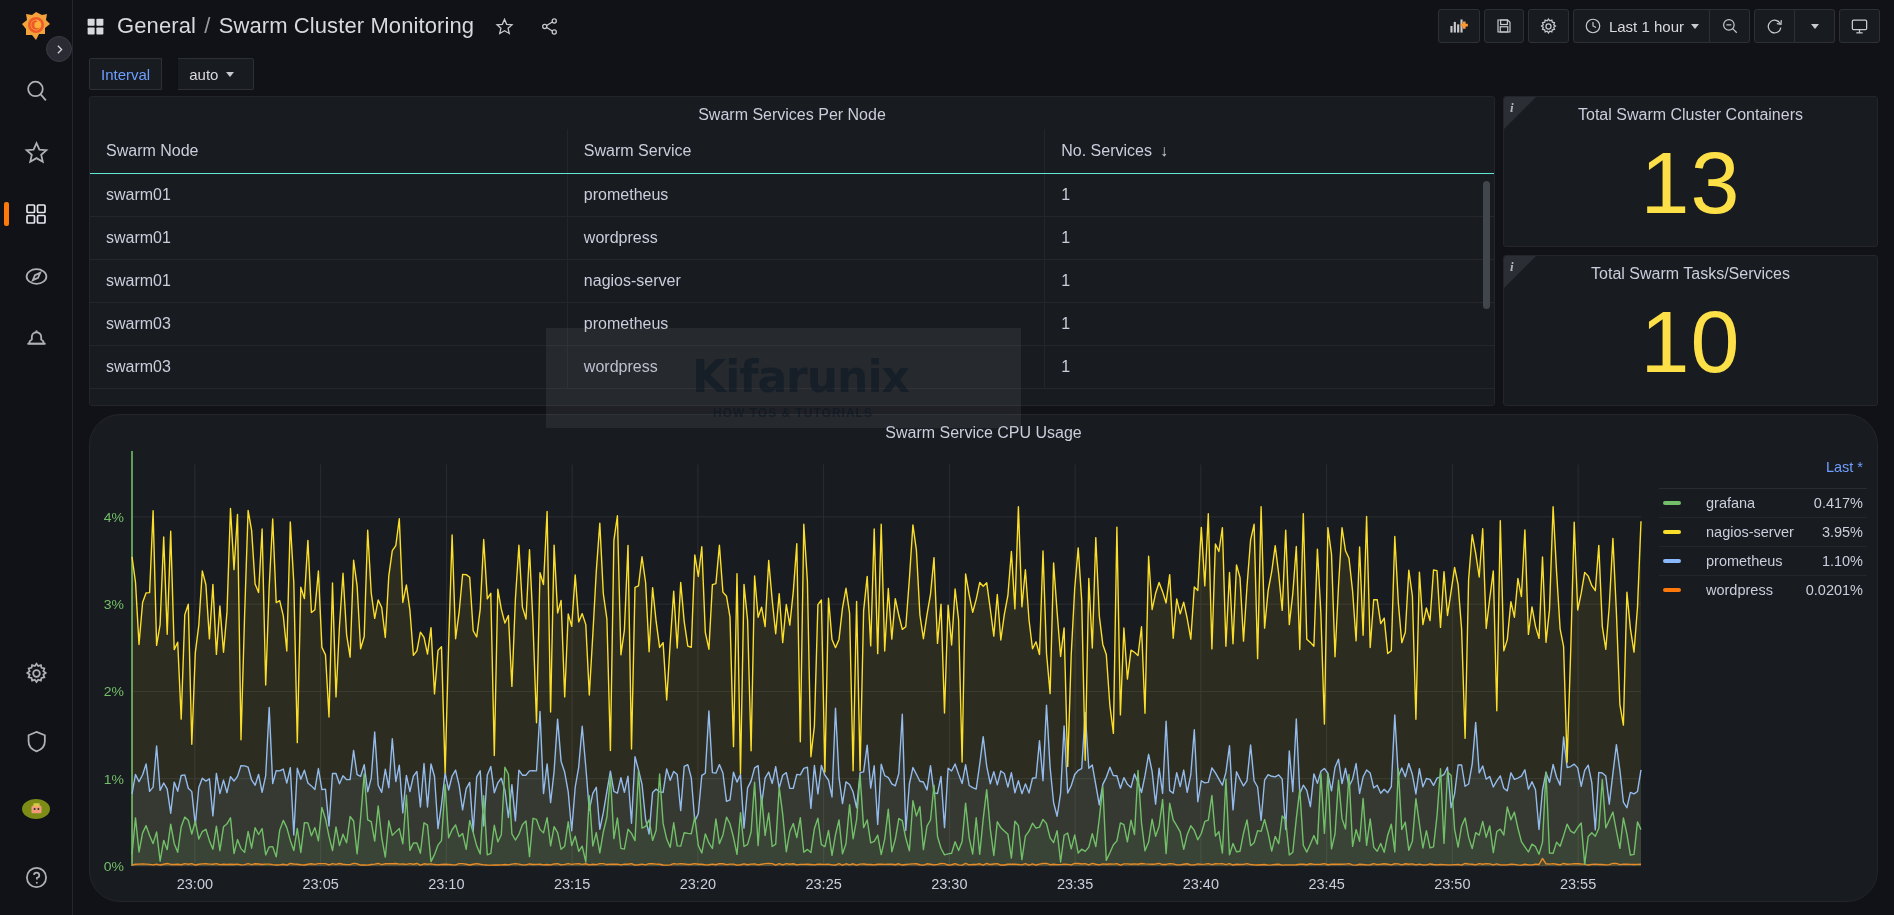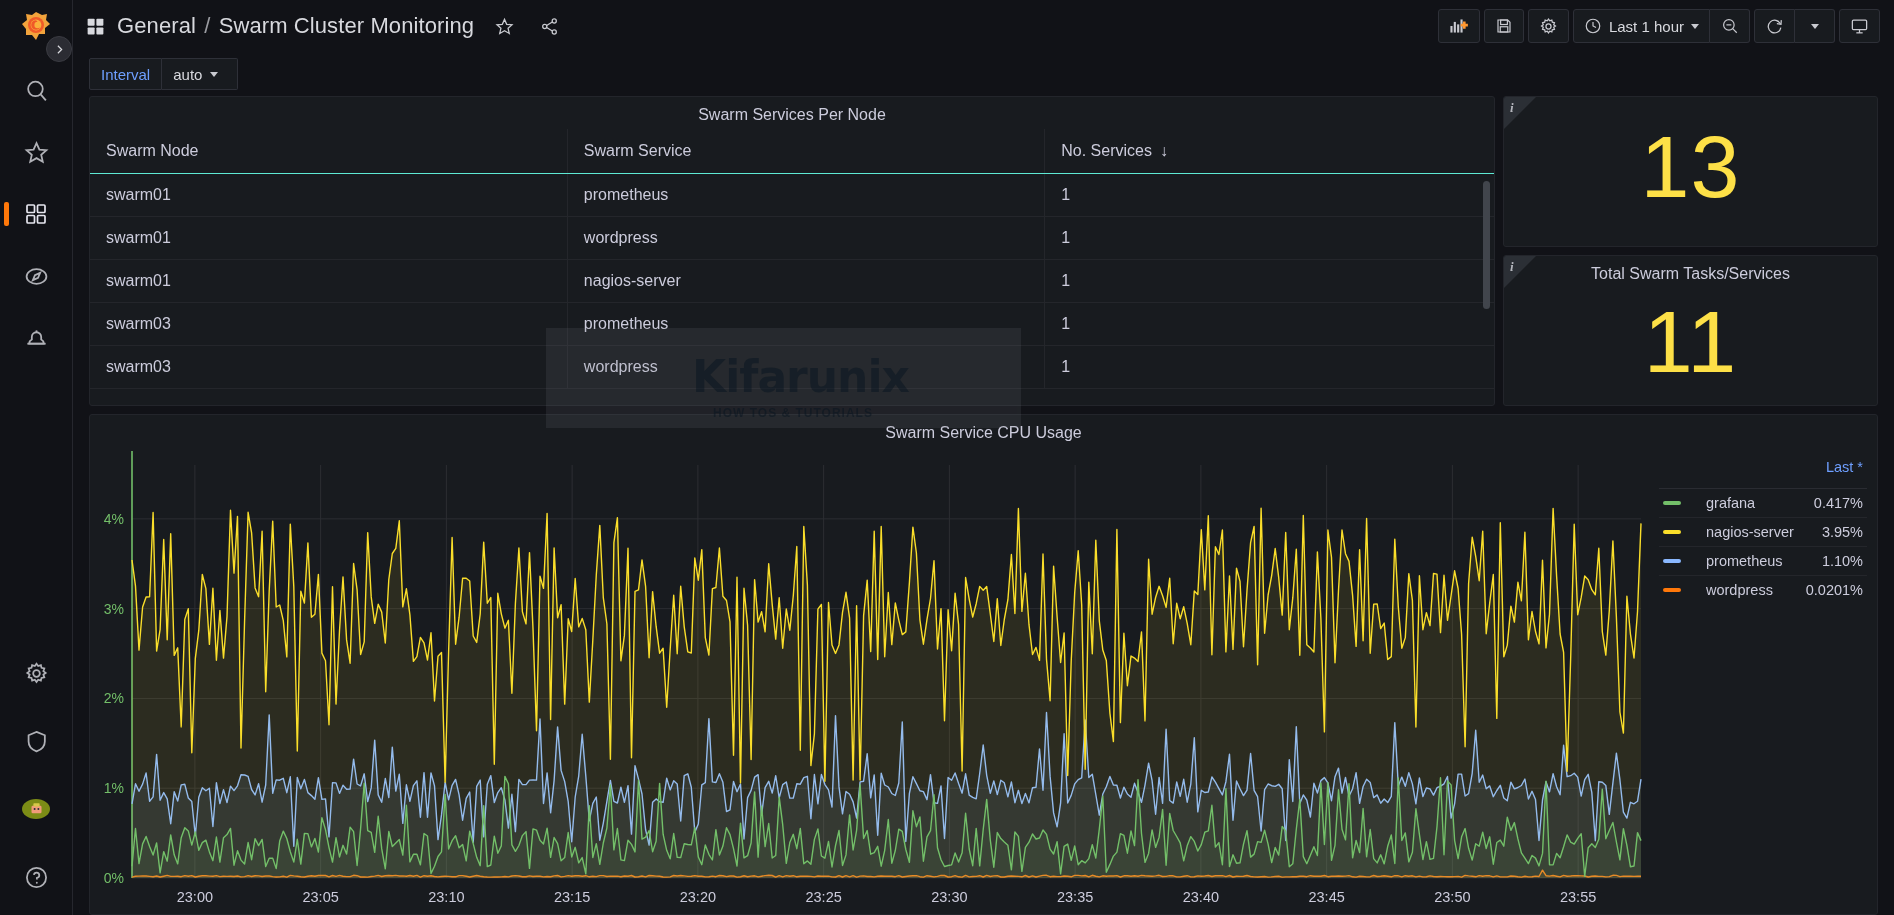--- a/index.html
+++ b/index.html
@@ -70,21 +70,21 @@
     justify-content: center; gap: 7px; cursor: pointer; color: #d8d9de; font-size: 15px;
   }
   .tb-btn svg { stroke: #c9cad0; fill: none; stroke-width: 1.6; }
   .tb-group { display: flex; }
   .tb-group .tb-btn { border-radius: 0; border-left-width: 0; }
   .tb-group .tb-btn:first-child { border-radius: 3px 0 0 3px; border-left-width: 1px; }
   .tb-group .tb-btn:last-child { border-radius: 0 3px 3px 0; }
   .caret { width: 0; height: 0; border-left: 4.5px solid transparent; border-right: 4.5px solid transparent; border-top: 5px solid #c9cad0; }
 
   
-  .varsrow { padding: 0 16px; height: 44px; display: flex; align-items: center; gap: 0; flex: 0 0 44px; }
+  .varsrow { padding: 0 16px; height: 44px; display: flex; align-items: center; gap: 16px; flex: 0 0 44px; }
   .var-label {
     height: 32px; display: flex; align-items: center; padding: 0 11px;
     background: #181b1f; border: 1px solid #2e3038; border-radius: 2px 0 0 2px;
     color: #6e9fff; font-size: 15px;
   }
   .var-value {
     height: 32px; display: flex; align-items: center; gap: 8px; padding: 0 11px;
     background: #181b1f; border: 1px solid #2e3038; border-left: none;
     border-radius: 0 2px 2px 0; color: #d8d9de; font-size: 15px; cursor: pointer;
     min-width: 76px;
@@ -137,21 +137,21 @@
   .stats-col { display: flex; flex-direction: column; gap: 8px; width: 375px; flex: 0 0 375px; }
   .stat-panel { flex: 1; }
   .stat-value {
     flex: 1; display: flex; align-items: center; justify-content: center;
     font-size: 88px; line-height: 1; color: #fde047; font-weight: 500;
     padding-bottom: 10px; letter-spacing: 1px;
   }
   .stat-panel.s2 .stat-value { font-size: 88px; }
 
   
-  .graph-panel { flex: 1 1 auto; min-height: 0; margin-bottom: 0; }
+  .graph-panel { flex: 1 1 auto; min-height: 0; margin-bottom: 13px; border-radius: 31px; }
   .graph-body { flex: 1; display: flex; min-height: 0; position: relative; }
   .plot-area { flex: 1; position: relative; min-width: 0; }
   .legend {
     width: 224px; flex: 0 0 224px; padding: 8px 10px 0 6px;
     display: flex; flex-direction: column; font-size: 14.5px;
   }
   .legend-head {
     text-align: right; color: #6e9fff; padding: 4px 4px 13px 0;
     border-bottom: 1px solid #2a2c32;
   }
@@ -418,27 +418,28 @@
                 </tbody>
             </table>
             <div class="tbl-scrollbar"></div>
           </div>
         </div>
 
         <div class="stats-col">
           <div class="panel stat-panel s1">
             <div class="info-corner"></div>
             <div class="info-i">i</div>
+            <div class="panel-title">Total Swarm Cluster Containers</div>
             <div class="stat-value">13</div>
           </div>
           <div class="panel stat-panel s2">
             <div class="info-corner"></div>
             <div class="info-i">i</div>
             <div class="panel-title">Total Swarm Tasks/Services</div>
-            <div class="stat-value">11</div>
+            <div class="stat-value">10</div>
           </div>
         </div>
       </div>
 
       <div class="panel graph-panel">
         <div class="panel-title">Swarm Service CPU Usage</div>
         <div class="graph-body">
           <div class="plot-area">
             <svg id="chart-svg" width="100%" height="100%" preserveAspectRatio="none" viewBox="0 0 1563 467">
                 <text x="34" y="436" fill="#73bf69" font-size="14" text-anchor="end" font-family="&quot;Liberation Sans&quot;, sans-serif">0%</text>

